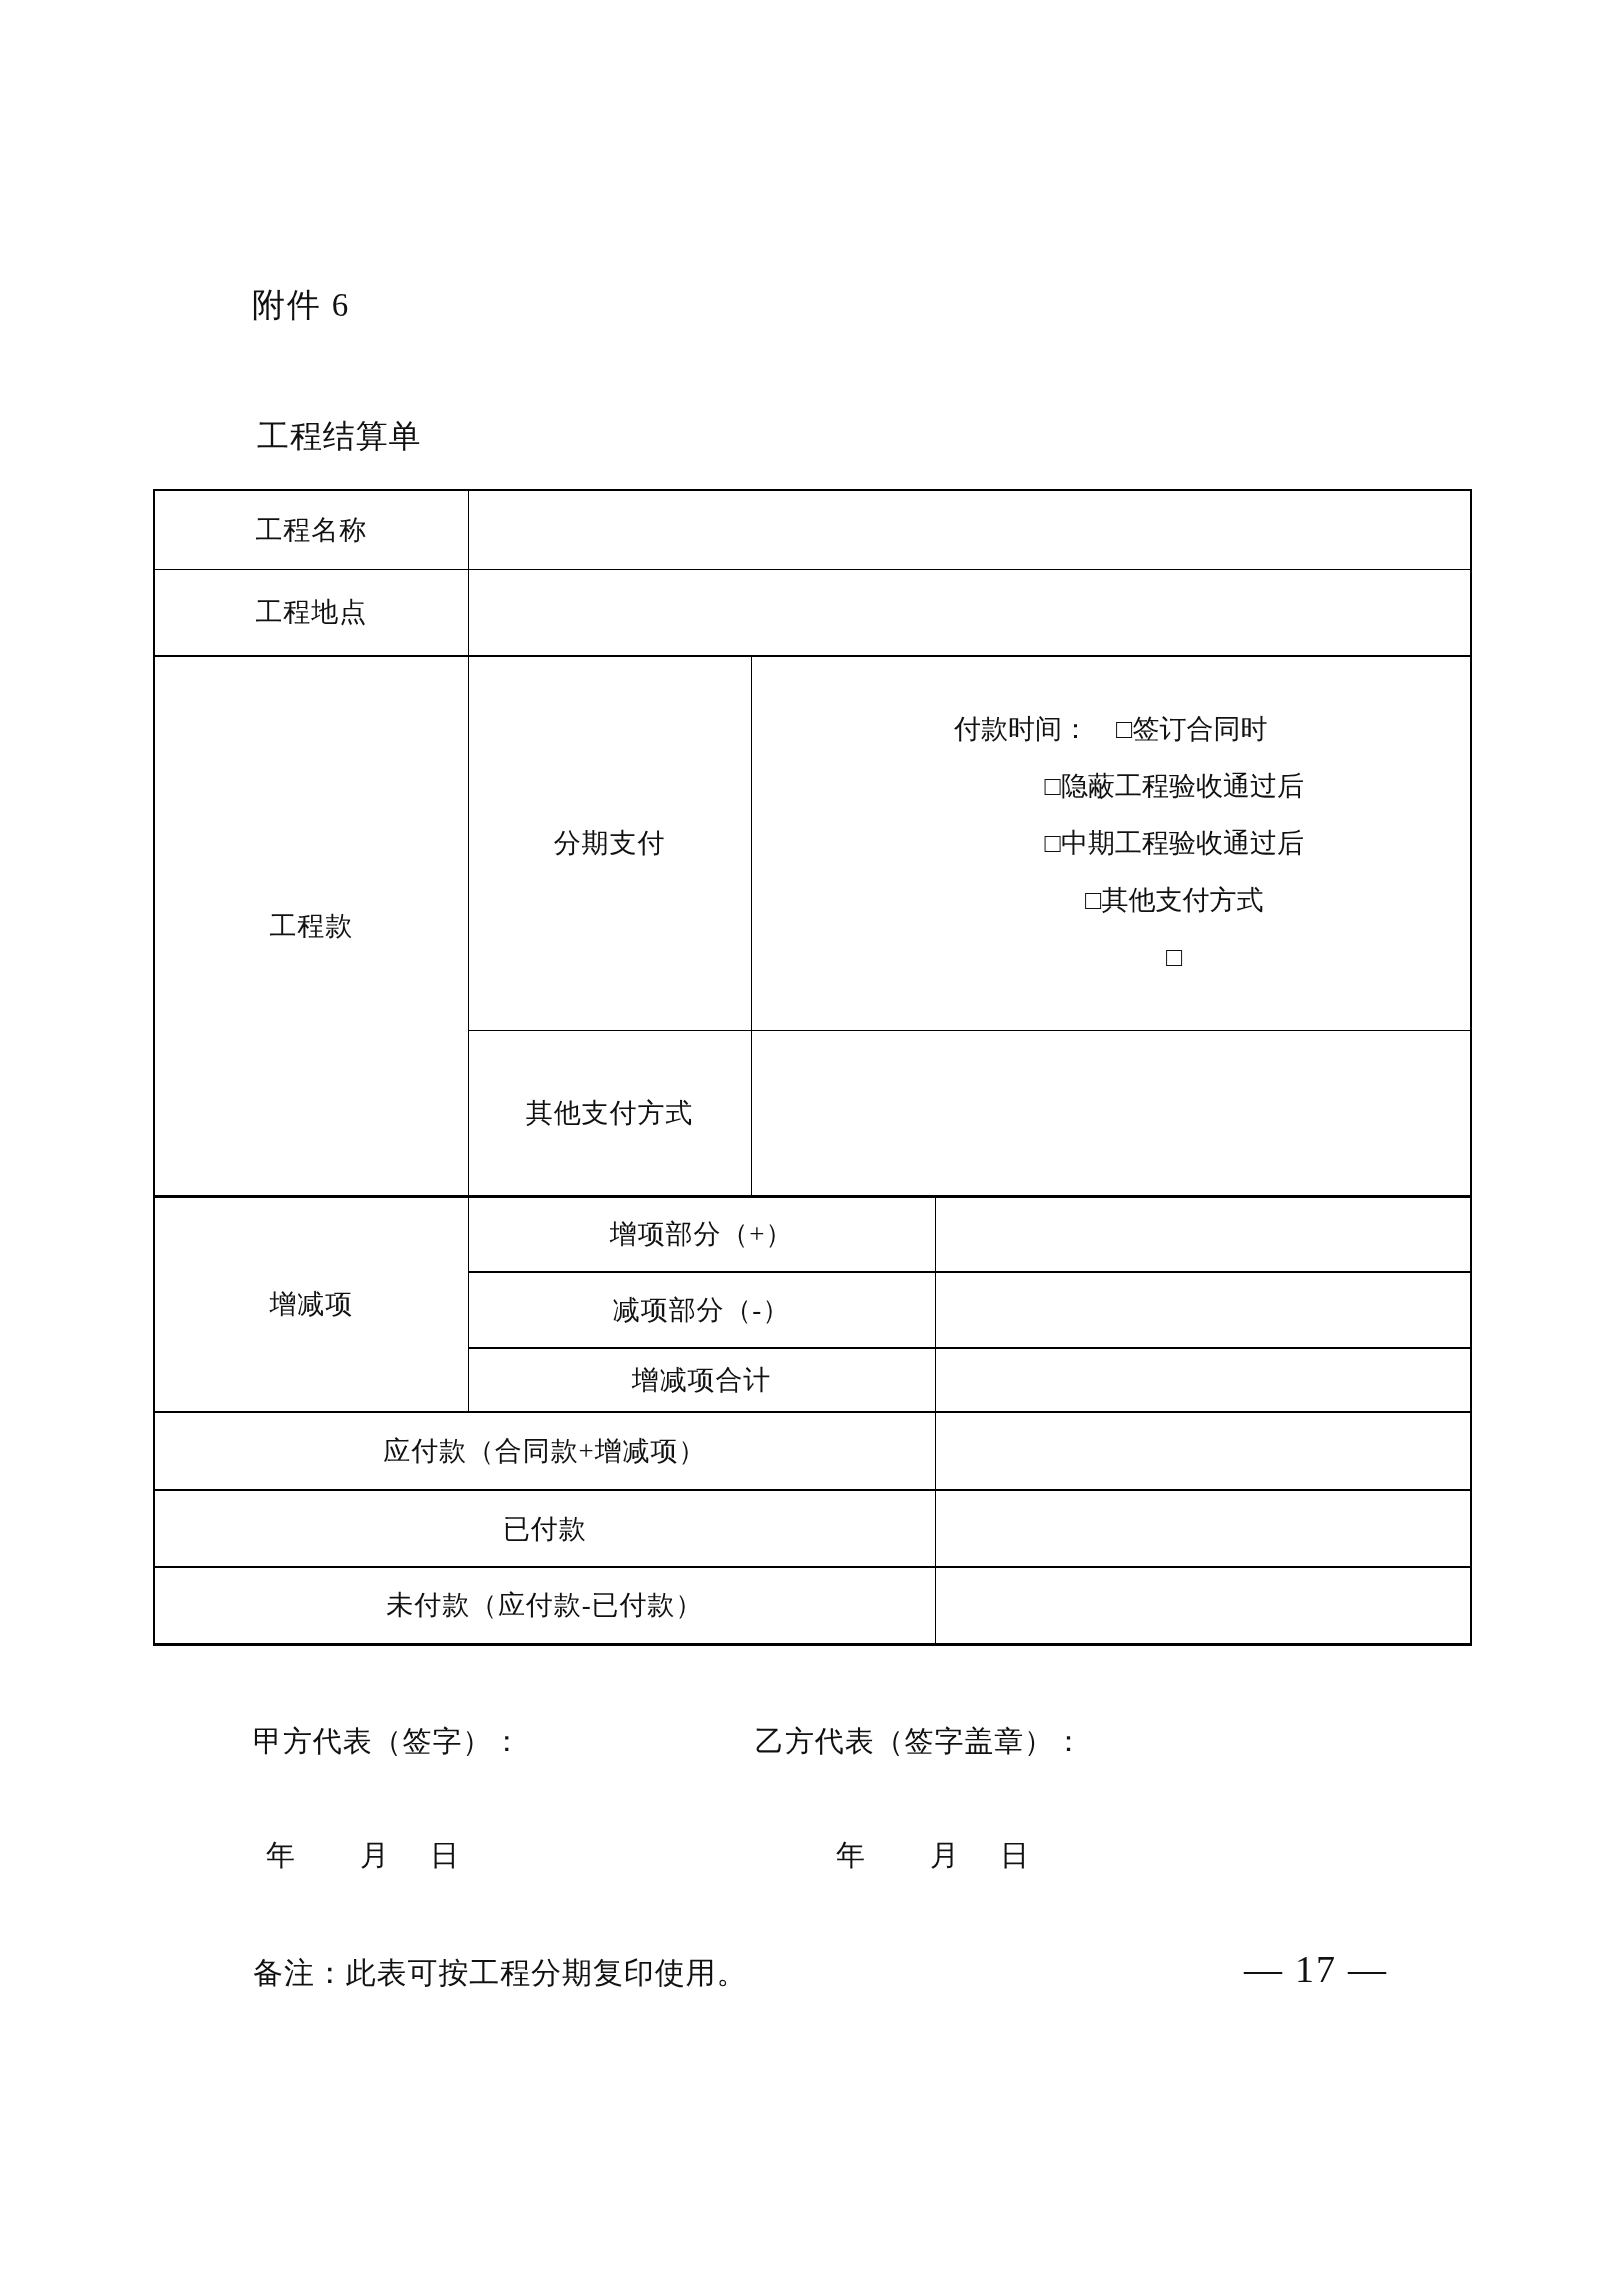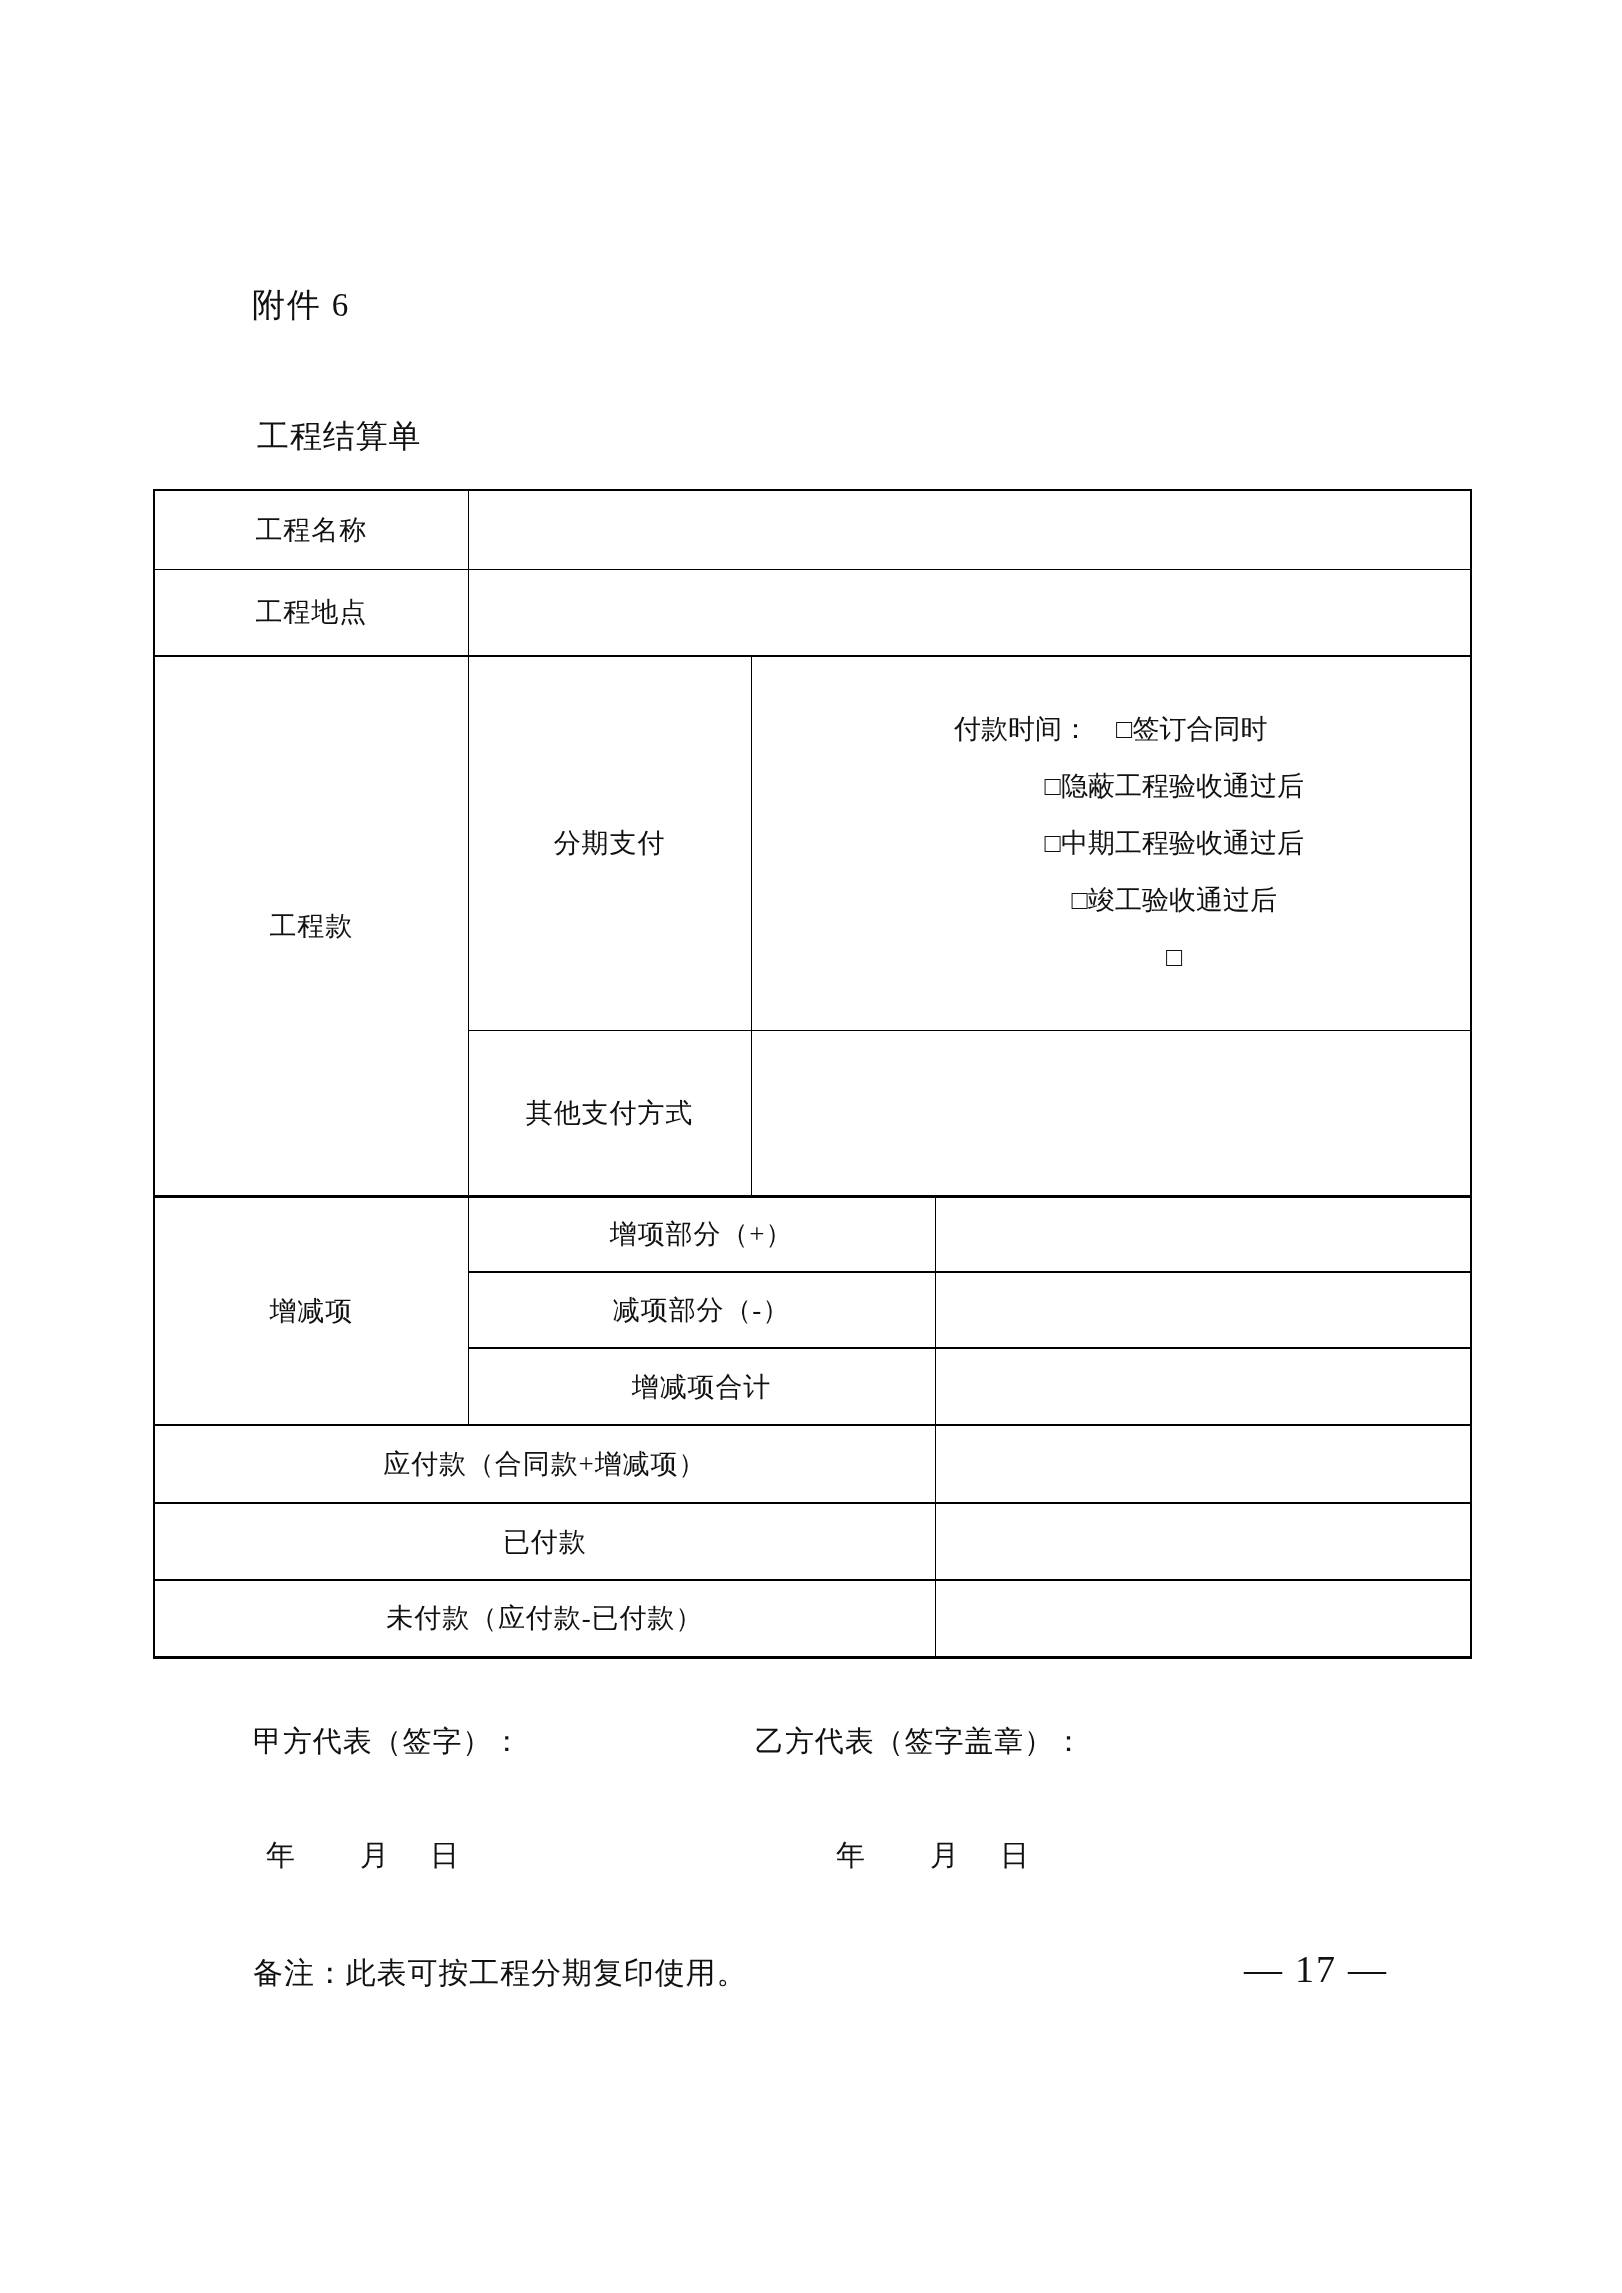--- a/index.html
+++ b/index.html
@@ -73,38 +73,38 @@
       <td class="lbl">工程地点</td>
       <td colspan="3"></td>
     </tr>
     <tr style="height:374px" class="thin-sep">
       <td rowspan="2" class="lbl">工程款</td>
       <td class="lbl">分期支付</td>
       <td colspan="2" class="paycell">
         <div class="pay-line">付款时间：　□签订合同时</div>
         <div class="pay-line indent">□隐蔽工程验收通过后</div>
         <div class="pay-line indent">□中期工程验收通过后</div>
-        <div class="pay-line indent">□竣工验收通过后</div>
+        <div class="pay-line indent">□其他支付方式</div>
         <div class="pay-line indent">□</div>
       </td>
     </tr>
     <tr style="height:166px">
       <td class="lbl">其他支付方式</td>
       <td colspan="2"></td>
     </tr>
     <tr style="height:76px" class="sec-sep">
       <td rowspan="3" class="lbl">增减项</td>
       <td colspan="2" class="lbl">增项部分（+）</td>
       <td></td>
     </tr>
     <tr style="height:76px" class="row-sep">
       <td colspan="2" class="lbl">减项部分（-）</td>
       <td></td>
     </tr>
-    <tr style="height:77px" class="row-sep">
+    <tr style="height:64px" class="row-sep">
       <td colspan="2" class="lbl">增减项合计</td>
       <td></td>
     </tr>
     <tr style="height:78px" class="row-sep">
       <td colspan="3" class="lbl">应付款（合同款+增减项）</td>
       <td></td>
     </tr>
     <tr style="height:77px" class="row-sep">
       <td colspan="3" class="lbl">已付款</td>
       <td></td>

